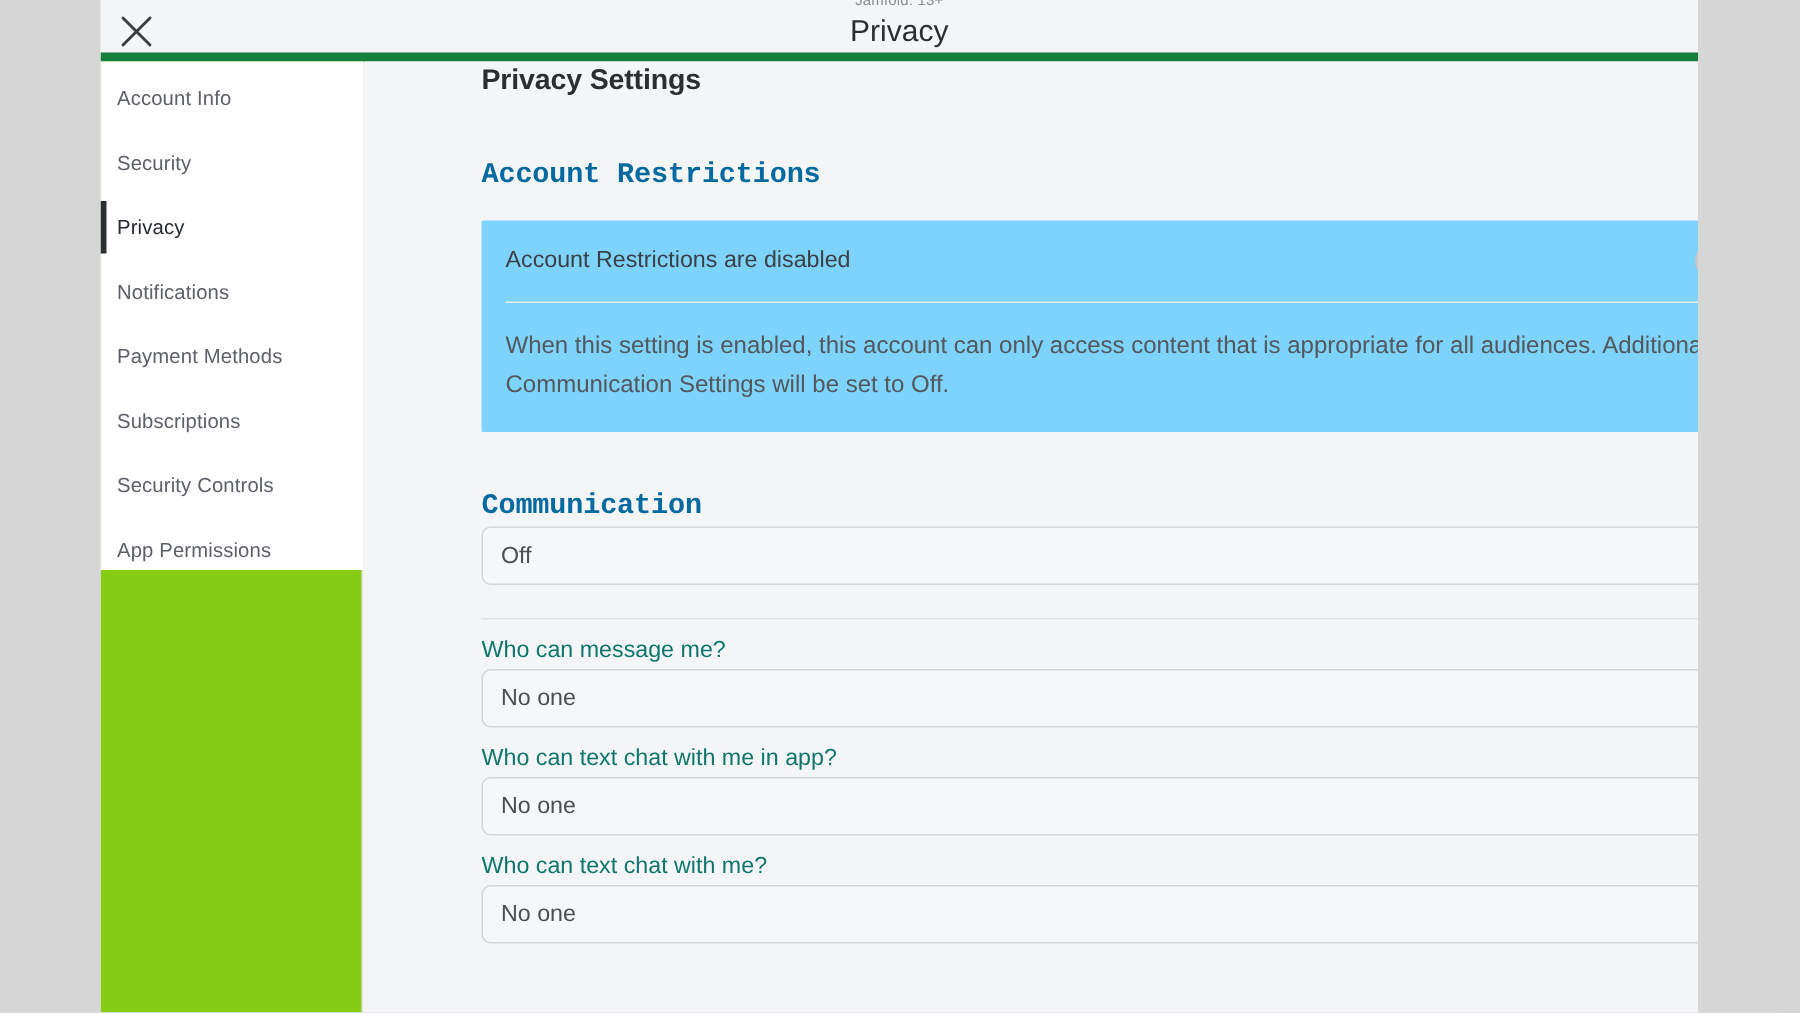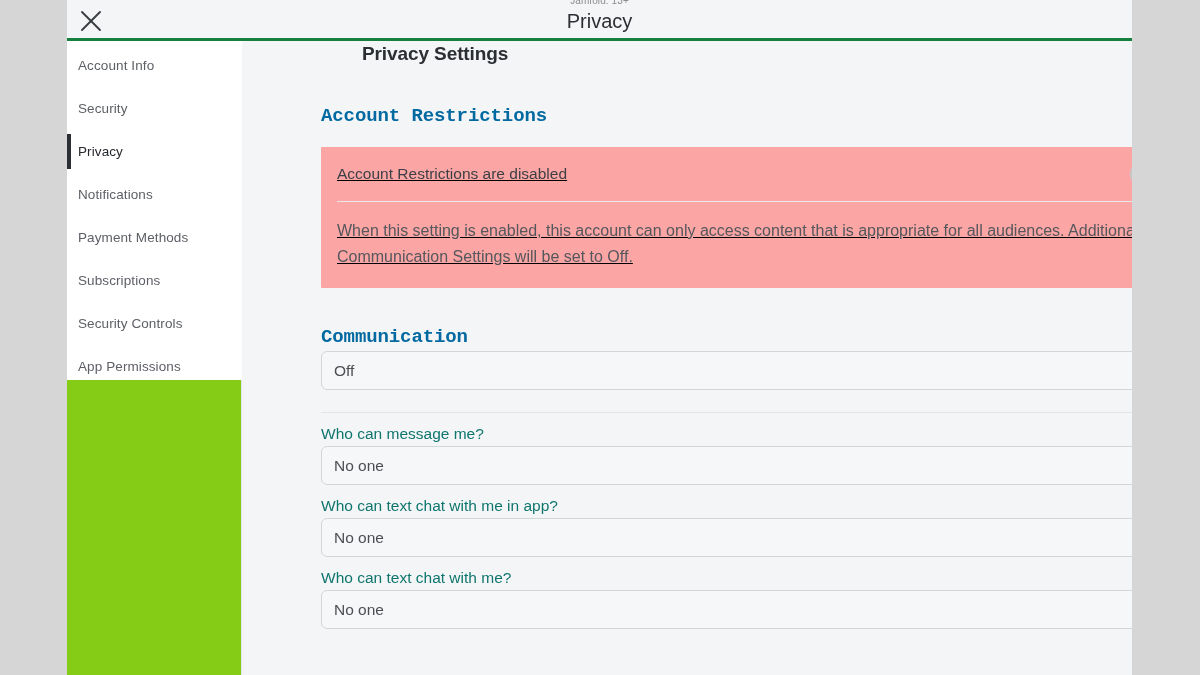--- a/index.html
+++ b/index.html
@@ -31,21 +31,21 @@
     overflow: hidden;
   }
 
   
   #header {
     position: absolute;
     left: 0; top: 0;
     width: 1065px;
     height: 41px;
     background: #f4f5f6;
-    border-bottom: 3px solid #15803d;
+    border-bottom: 6px solid #15803d;
   }
 
   #close-btn {
     position: absolute;
     left: 3px;
     top: 0px;
     width: 42px;
     height: 41px;
     display: flex;
     align-items: center;
@@ -130,41 +130,39 @@
     padding: 0 13px 0 78px;
     overflow: hidden;
   }
 
   #page-title {
     font-size: 19px;
     font-weight: bold;
     color: #2b2e33;
     margin-top: 2px;
     letter-spacing: -.1px;
-    margin-left: 41px;
   }
 
   .section-title {
     font-size: 19px;
     font-weight: bold;
     color: #0369a1;
     letter-spacing: -.1px;
     font-family: Liberation Mono, monospace;
   }
 
   #restrictions-heading { margin-top: 40px; }
 
   
   #restrictions-card {
     margin-top: 20px;
-    background: #fca5a5;
+    background: #7dd3fc;
     width: 869px;
     padding: 0 16px;
     border-radius: 1px;
-    text-decoration: underline;
   }
   #restrictions-row {
     height: 55px;
     display: flex;
     align-items: center;
     justify-content: space-between;
     border-bottom: 1px solid #e6e8ea;
   }
   #restrictions-label {
     font-size: 15.5px;

